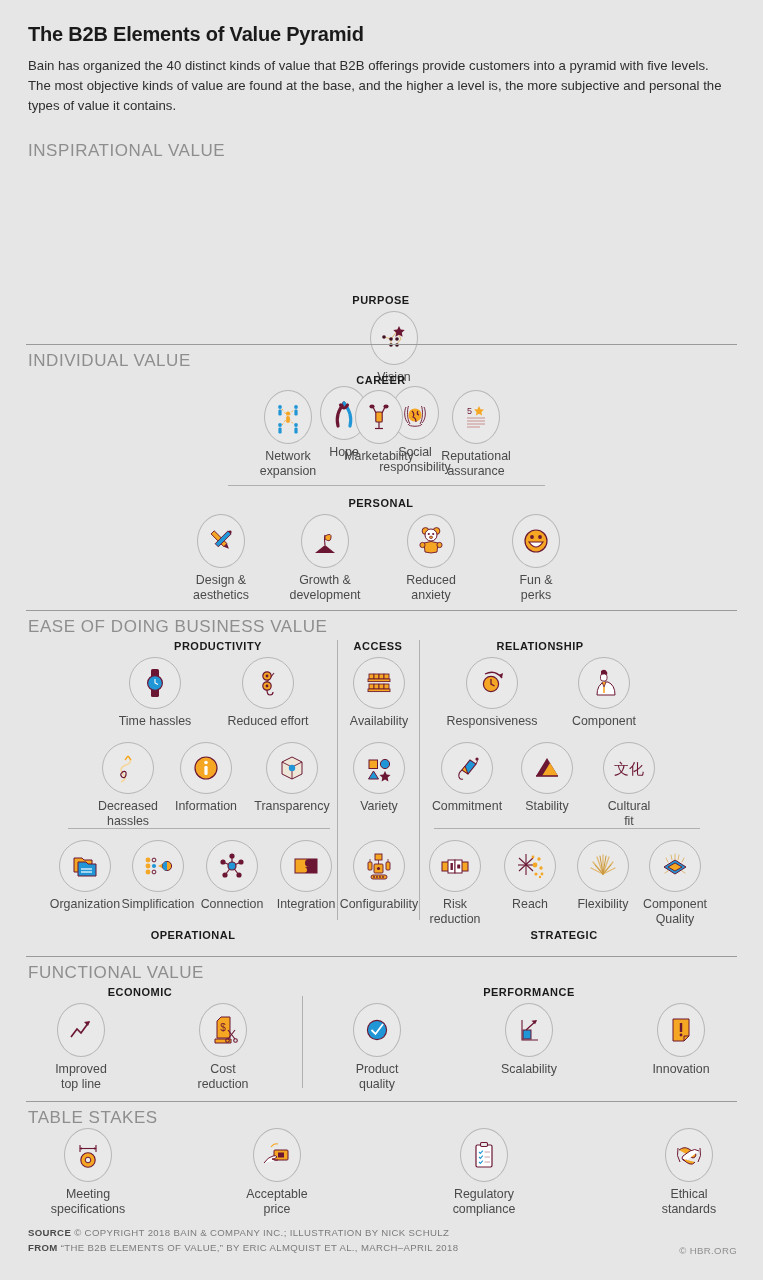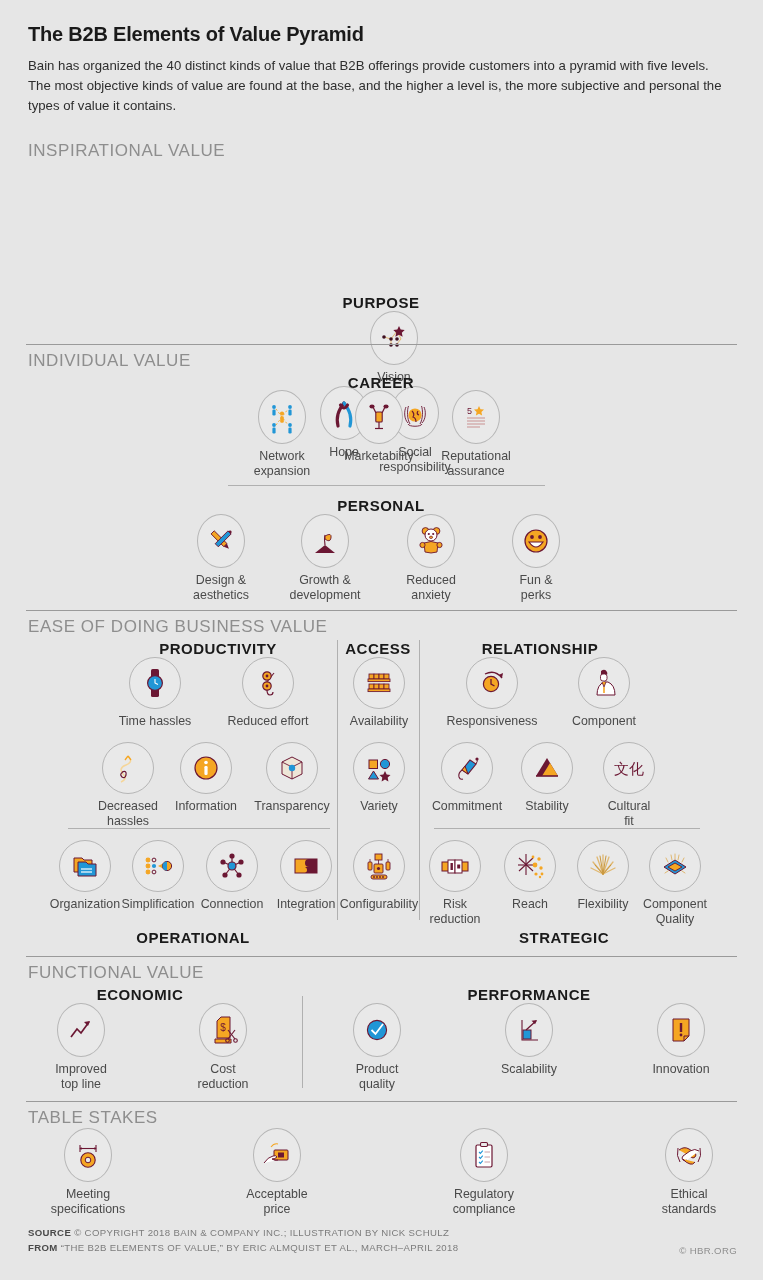--- a/index.html
+++ b/index.html
@@ -27,21 +27,21 @@
   
   .tier{position:relative;}
   .rule{
     height:1px;background:#9a9a9a;margin:0 26px;
   }
   .tier-label{
     font-size:17px;letter-spacing:0.55px;color:#8e8e8e;
     padding:7px 0 0 28px;text-transform:uppercase;
   }
   .group-title{
-    font-size:15px;font-weight:bold;letter-spacing:0.5px;
+    font-size:11px;font-weight:bold;letter-spacing:0.5px;
     color:#1a1a1a;text-align:center;text-transform:uppercase;
   }
 
   
   .el{
     display:flex;flex-direction:column;align-items:center;
     width:96px;
   }
   .el .ring{
     width:46px;height:52px;border:1.4px solid #b6b6b6;border-radius:50%;
@@ -124,21 +124,21 @@
 responsibility</div>
     </div>
   </div>
 
   <div class="rule abs" style="left:0;right:0;top:344px;"></div>
   <div class="tier abs" style="left:0;top:344px;width:763px;">
     <div class="tier-label">INDIVIDUAL VALUE</div>
 
     <div class="group-title abs" style="left:281px;top:30px;width:200px;">CAREER</div>
 
-    <div class="el abs" style="left:234px;top:46px;justify-content:space-between;">
+    <div class="el abs" style="left:240px;top:46px;justify-content:space-between;">
       <div class="ring">
         <svg width="38" height="40" viewBox="0 0 38 40">
           <g stroke="#f5a623" stroke-width="0.9" stroke-dasharray="2 2" fill="none">
             <path d="M13 12 L19 20 L25 12 M13 28 L19 20 L25 28"></path>
           </g>
           <g fill="#2196d6">
             <circle cx="11" cy="10" r="1.9"></circle>
               <rect x="9.4" y="12.5" width="3.2" height="6" rx="1.2"></rect>
             <circle cx="27" cy="10" r="1.9"></circle>
               <rect x="25.4" y="12.5" width="3.2" height="6" rx="1.2"></rect>

